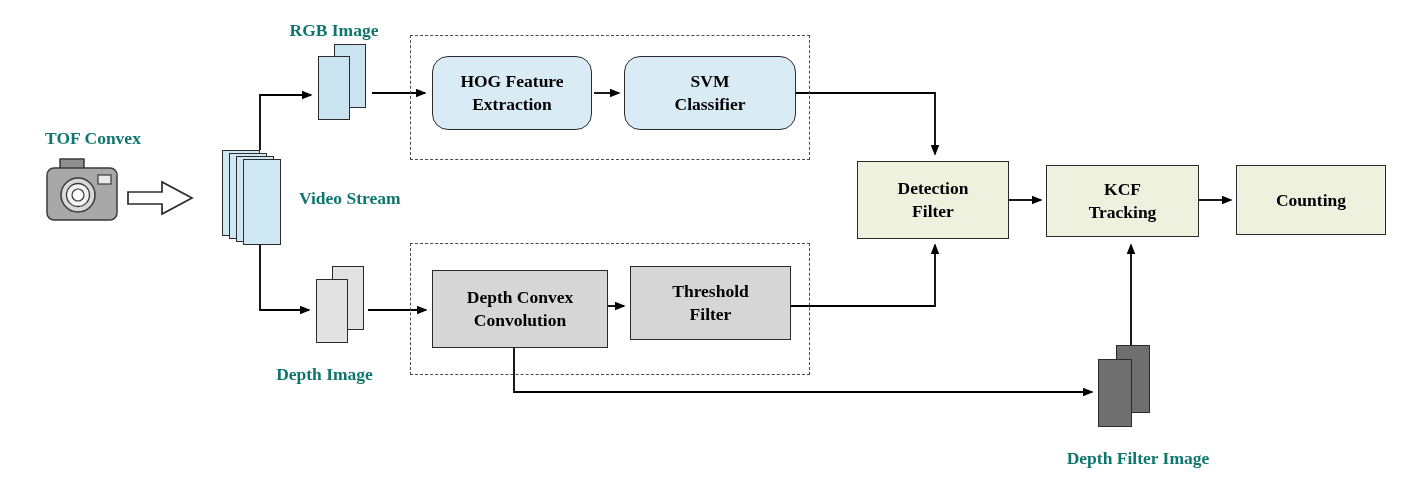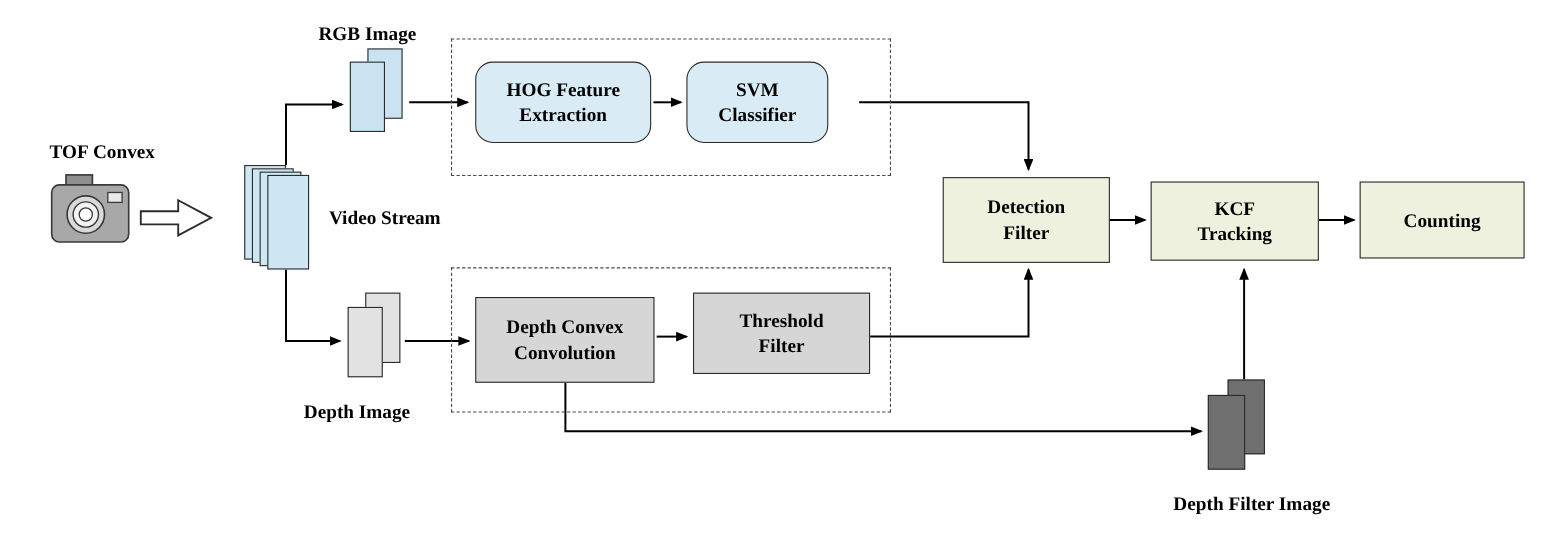--- a/index.html
+++ b/index.html
@@ -37,21 +37,21 @@
   .node.kcf  .txt { max-width: 92px; }
   .dashed {
     position: absolute;
     border: 1.6px dashed #4a4a4a;
     box-sizing: border-box;
   }
   .lbl {
     position: absolute;
     font-weight: bold;
     font-size: 17.5px;
-    color: #000000;
+    color: #0f766e;
     text-align: center;
     white-space: nowrap;
   }
   .card {
     position: absolute;
     border: 1.4px solid #2b2b2b;
     box-sizing: border-box;
   }
   .card.blue-card  { background: #c9e4f0; }
   .card.frame-card { background: #cfe7f2; }
@@ -114,33 +114,33 @@
     <div class="card blue-card" style="left:334px; top:44px; width:32px; height:64px;"></div>
     <div class="card blue-card" style="left:318px; top:56px; width:32px; height:64px;"></div>
   </div>
 
   <div class="dashed" style="left:410px; top:35px; width:400px; height:125px;"></div>
 
   <div class="node blue hog" style="left:432px; top:56px; width:160px; height:74px;">
     <span class="txt">HOG Feature Extraction</span>
   </div>
 
-  <div class="node blue svm" style="left:624px; top:56px; width:129px; height:74px;">
+  <div class="node blue svm" style="left:624px; top:56px; width:172px; height:74px;">
     <span class="txt">SVM Classifier</span>
   </div>
 
   <div>
     <div class="card gray-card" style="left:332px; top:266px; width:32px; height:64px;"></div>
     <div class="card gray-card" style="left:316px; top:279px; width:32px; height:64px;"></div>
   </div>
   <div class="lbl" style="left:262px; top:364px; width:125px;">Depth Image</div>
 
   <div class="dashed" style="left:410px; top:243px; width:400px; height:132px;"></div>
 
-  <div class="node gray dcc" style="left:432px; top:270px; width:163px; height:78px;">
+  <div class="node gray dcc" style="left:432px; top:270px; width:176px; height:78px;">
     <span class="txt">Depth Convex Convolution</span>
   </div>
 
   <div class="node gray thr" style="left:630px; top:266px; width:161px; height:74px;">
     <span class="txt">Threshold Filter</span>
   </div>
 
   <div class="node green fus" style="left:857px; top:161px; width:152px; height:78px;">
     <span class="txt">Detection Filter</span>
   </div>

